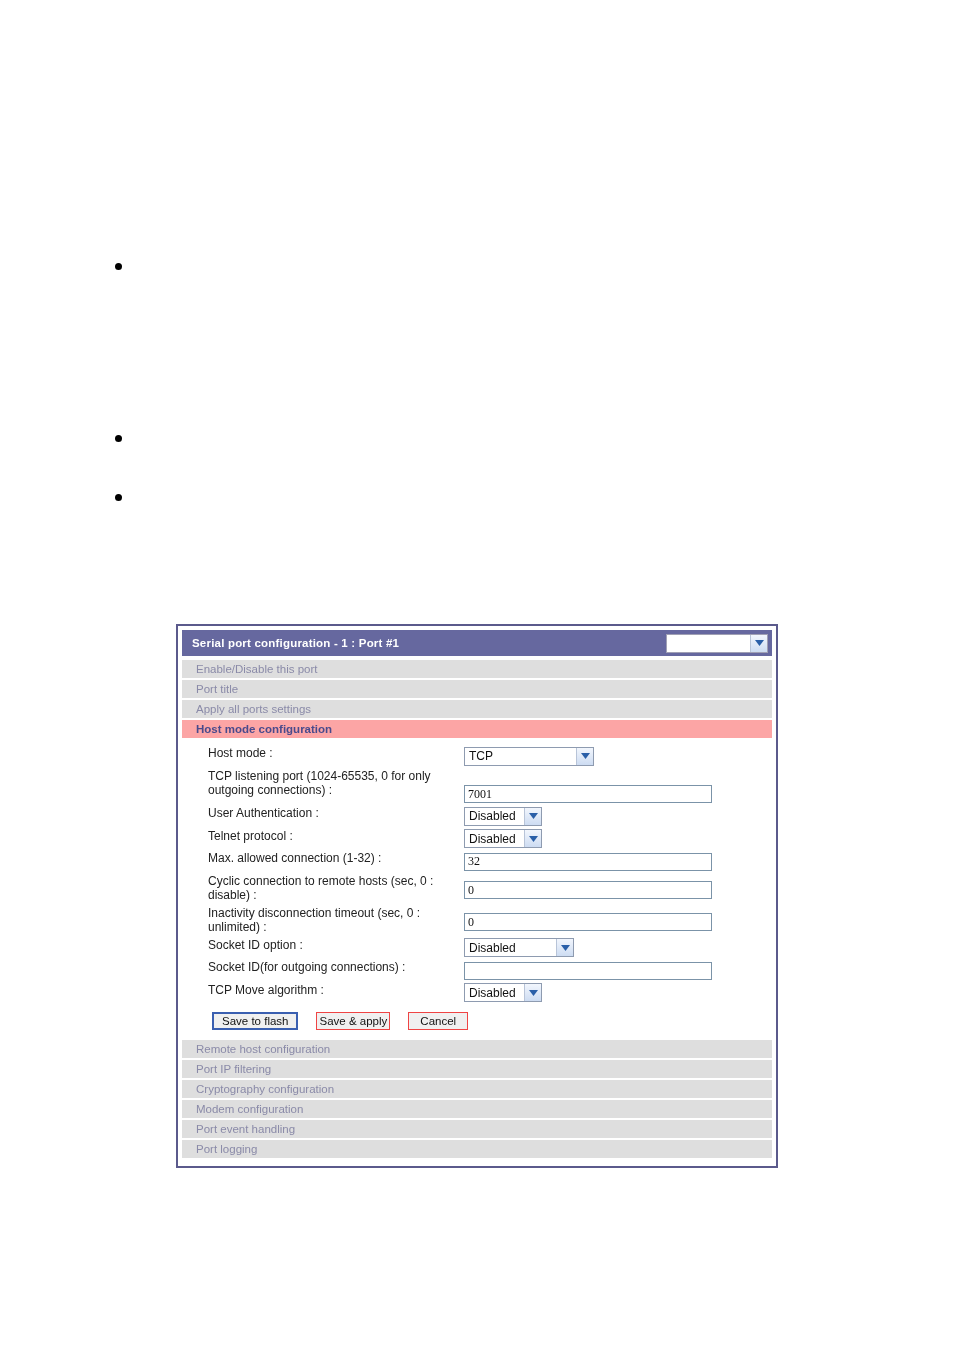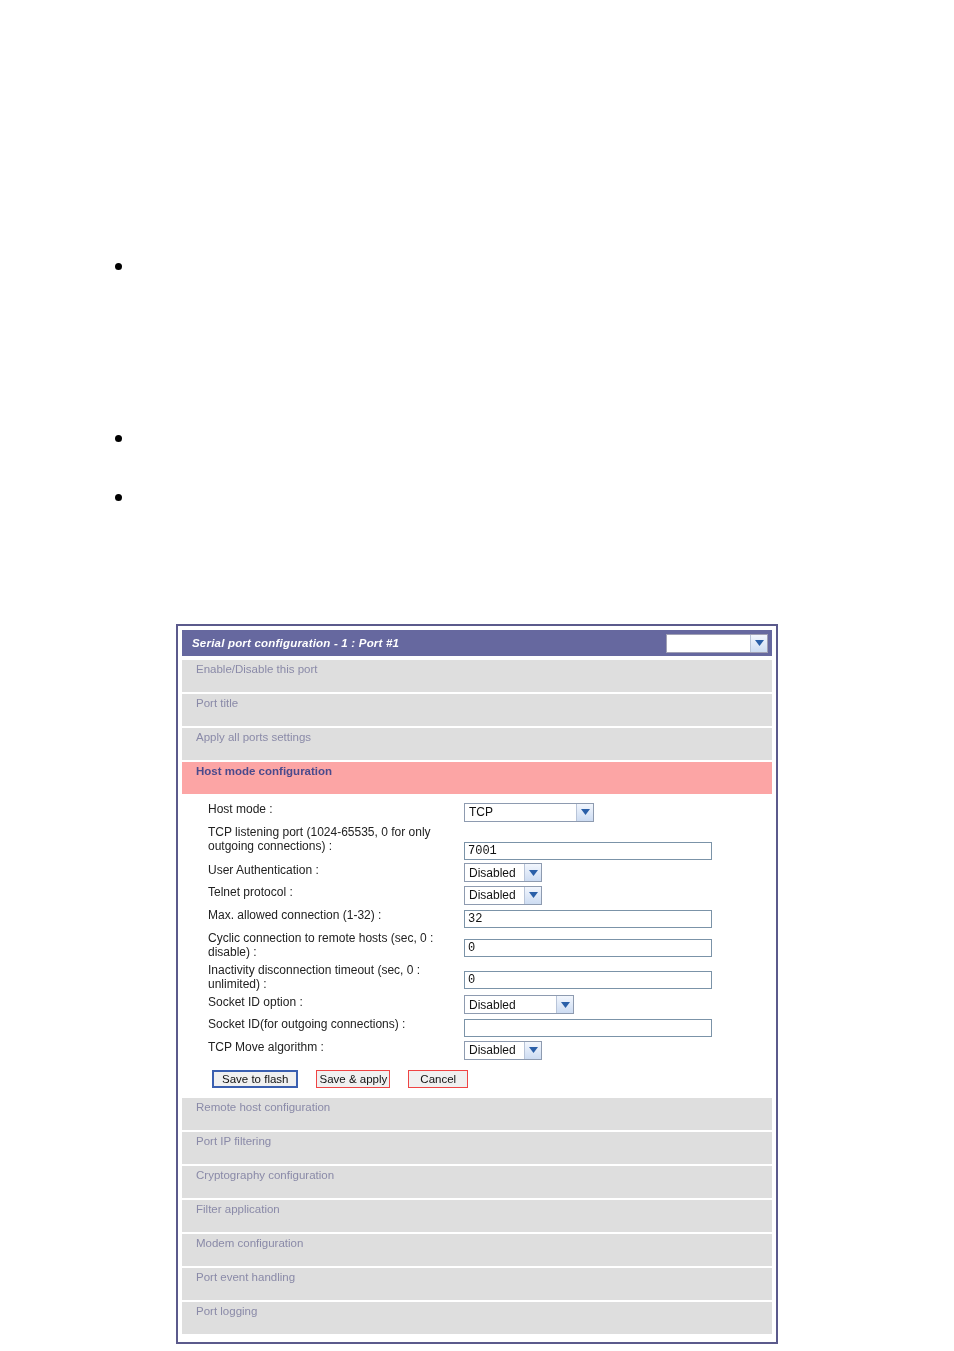--- a/index.html
+++ b/index.html
@@ -42,21 +42,20 @@
     justify-content:space-between;
     padding:0 4px 0 10px;
     box-sizing:border-box;
   }
   .panel-title{
     color:#ffffff;
     font-size:11.5px;
     font-weight:bold;
     letter-spacing:.2px;
     white-space:nowrap;
-    font-style:italic;
   }
   .moveto{
     width:102px;height:19px;
     background:#ffffff;
     border:1px solid #a0a0b4;
     display:flex;align-items:flex-end;
     box-sizing:border-box;
     font-size:12px;
     color:#222222;
     flex-direction:column;
@@ -75,21 +74,21 @@
     display:flex;align-items:center;justify-content:center;
     flex:none;
   }
   .sel-arrow svg{display:block;}
 
   .spacer-white{height:4px;background:#ffffff;}
 
   
   .section-row{
     background:#dedede;
-    height:32px;
+    height:18px;
     line-height:18px;
     padding-left:14px;
     font-size:11.5px;
     color:#8a8aa8;
     margin-bottom:2px;
     box-sizing:border-box;
     white-space:nowrap;
   }
   .section-row.active{
     background:#fca5a5;
@@ -114,21 +113,21 @@
     font-size:12px;
     color:#222222;
     line-height:14.5px;
   }
   .fctrl{flex:1;padding-top:0px;}
 
   input.tbox{
     width:248px;height:18px;
     border:1px solid #7b93a8;
     box-sizing:border-box;
-    font-family:Liberation Mono, monospace;
+    font-family:Liberation Serif, serif;
     font-size:12px;
     color:#111111;
     padding:0 3px;
     background:#ffffff;
     outline:none;
   }
 
   .fsel{
     height:19px;
     border:1px solid #8e9bb0;
@@ -313,19 +312,18 @@
       <div class="btn focused">Save to flash</div>
       <div class="btn">Save &amp; apply</div>
       <div class="btn">Cancel</div>
     </div>
   </div>
 
   <div>
     <div class="section-row">Remote host configuration</div>
     <div class="section-row">Port IP filtering</div>
     <div class="section-row">Cryptography configuration</div>
-    <div class="section-row">Filter application</div>
     <div class="section-row">Modem configuration</div>
     <div class="section-row">Port event handling</div>
     <div class="section-row">Port logging</div>
   </div>
 
 </div>
 
 </body></html>

